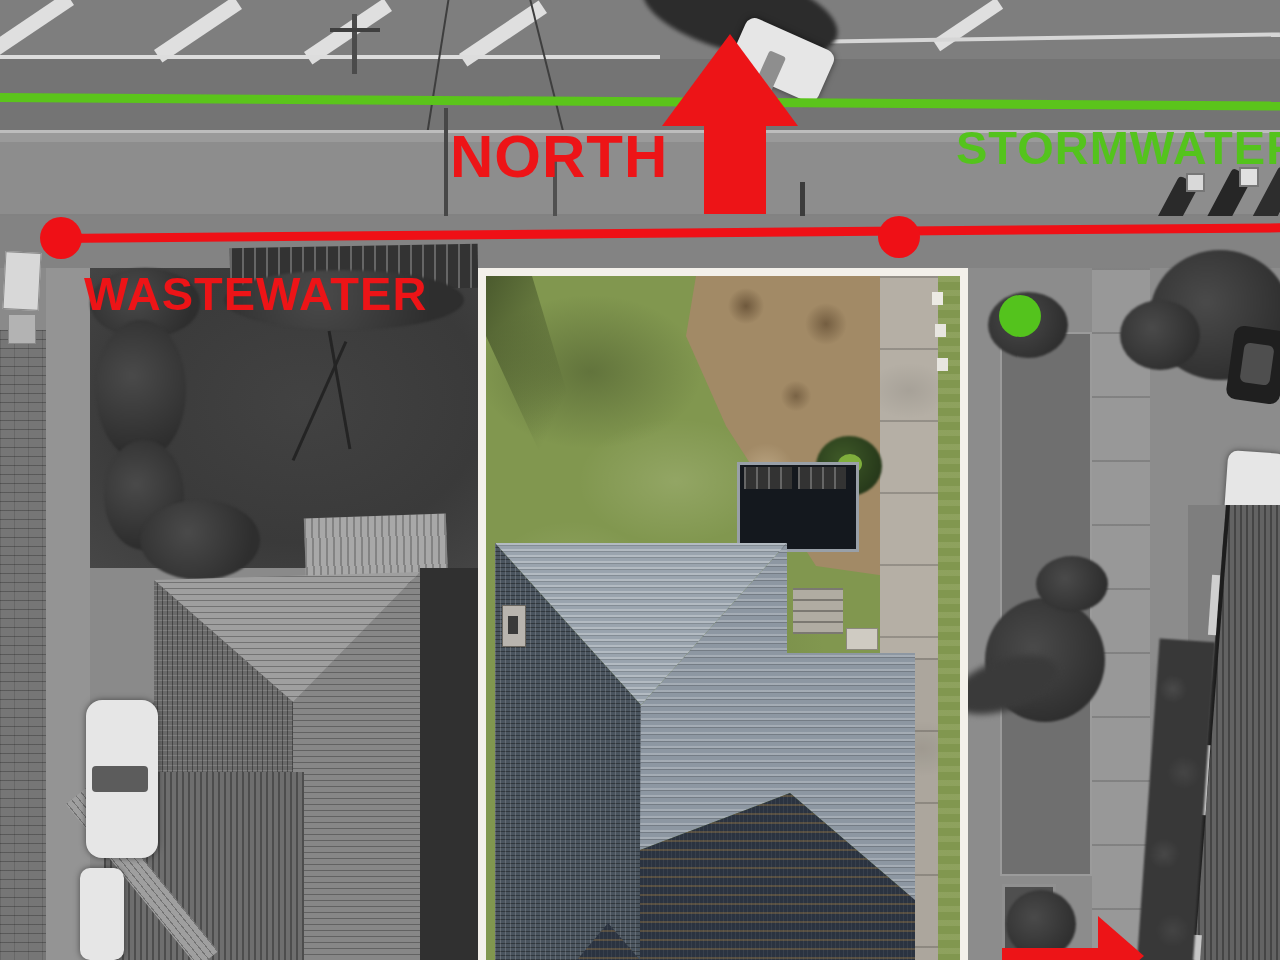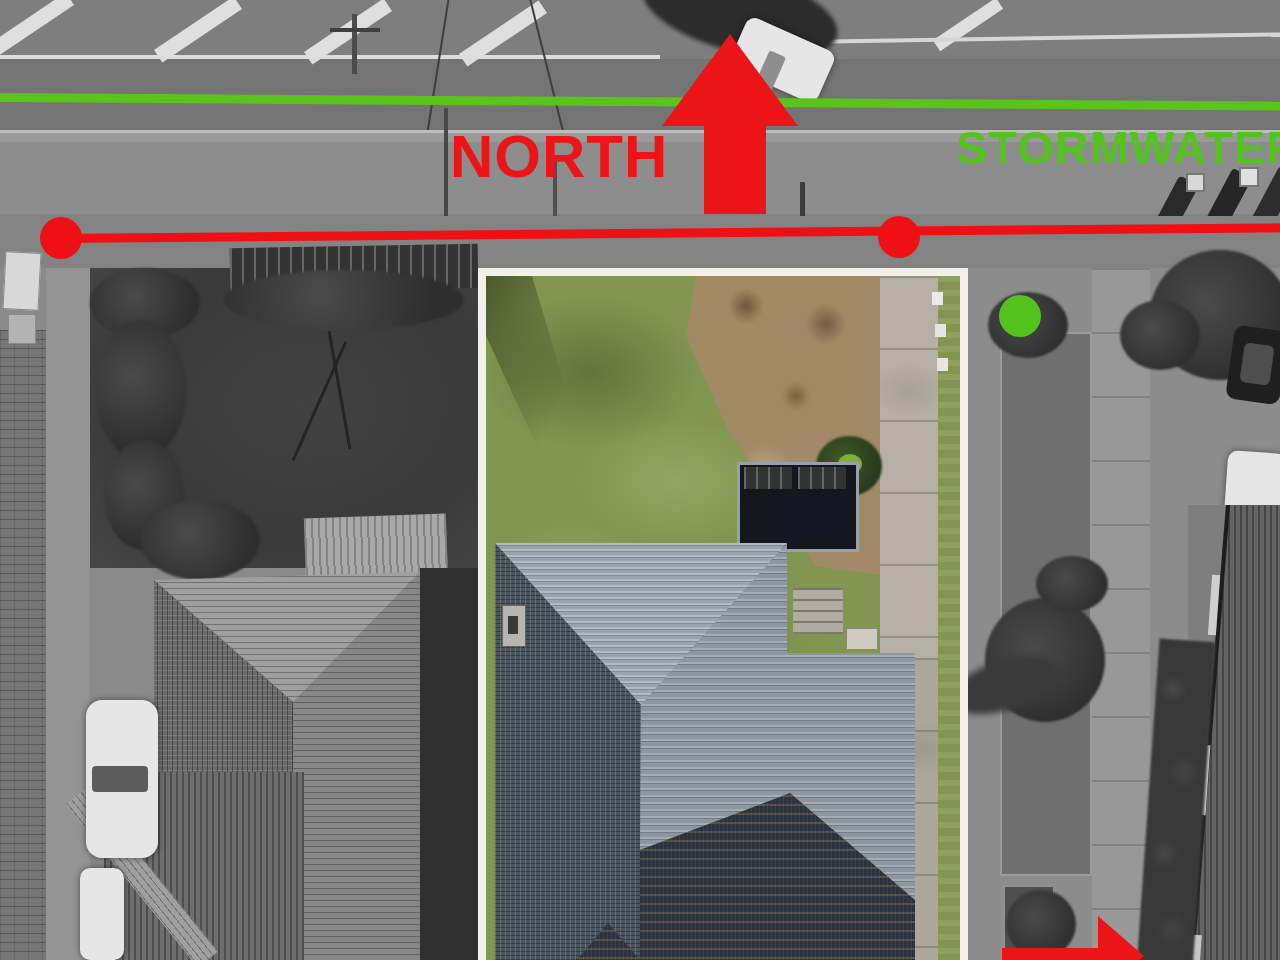--- a/index.html
+++ b/index.html
@@ -188,19 +188,20 @@
   <div class="abs anno dot-green" style="left:999px;top:295px;"></div>
 
   <div class="abs anno label north" style="left:450px;top:116px;margin-top:11px;">NORTH</div>
 
   <div class="abs anno" style="left:662px;top:34px;width:136px;height:184px;">
     <div class="abs" style="left:0;top:0;width:0;height:0;border-left:68px solid transparent;border-right:68px solid transparent;border-bottom:92px solid var(--annotation-red);"></div>
     <div class="abs" style="left:42px;top:84px;width:62px;height:96px;background:var(--annotation-red);"></div>
   </div>
 
   <div class="abs anno label storm" style="left:956px;top:124px;">STORMWATER</div>
+  <div class="abs anno label waste" style="left:84px;top:270px;">WASTEWATER</div>
 
   <div class="abs anno" style="left:1002px;top:916px;width:190px;height:90px;">
     <div class="abs" style="left:0;top:32px;width:96px;height:50px;background:var(--annotation-red);"></div>
     <div class="abs" style="left:96px;top:0;width:0;height:0;border-top:40px solid transparent;border-bottom:40px solid transparent;border-left:46px solid var(--annotation-red);"></div>
   </div>
 
 </div>
 
 </body></html>

